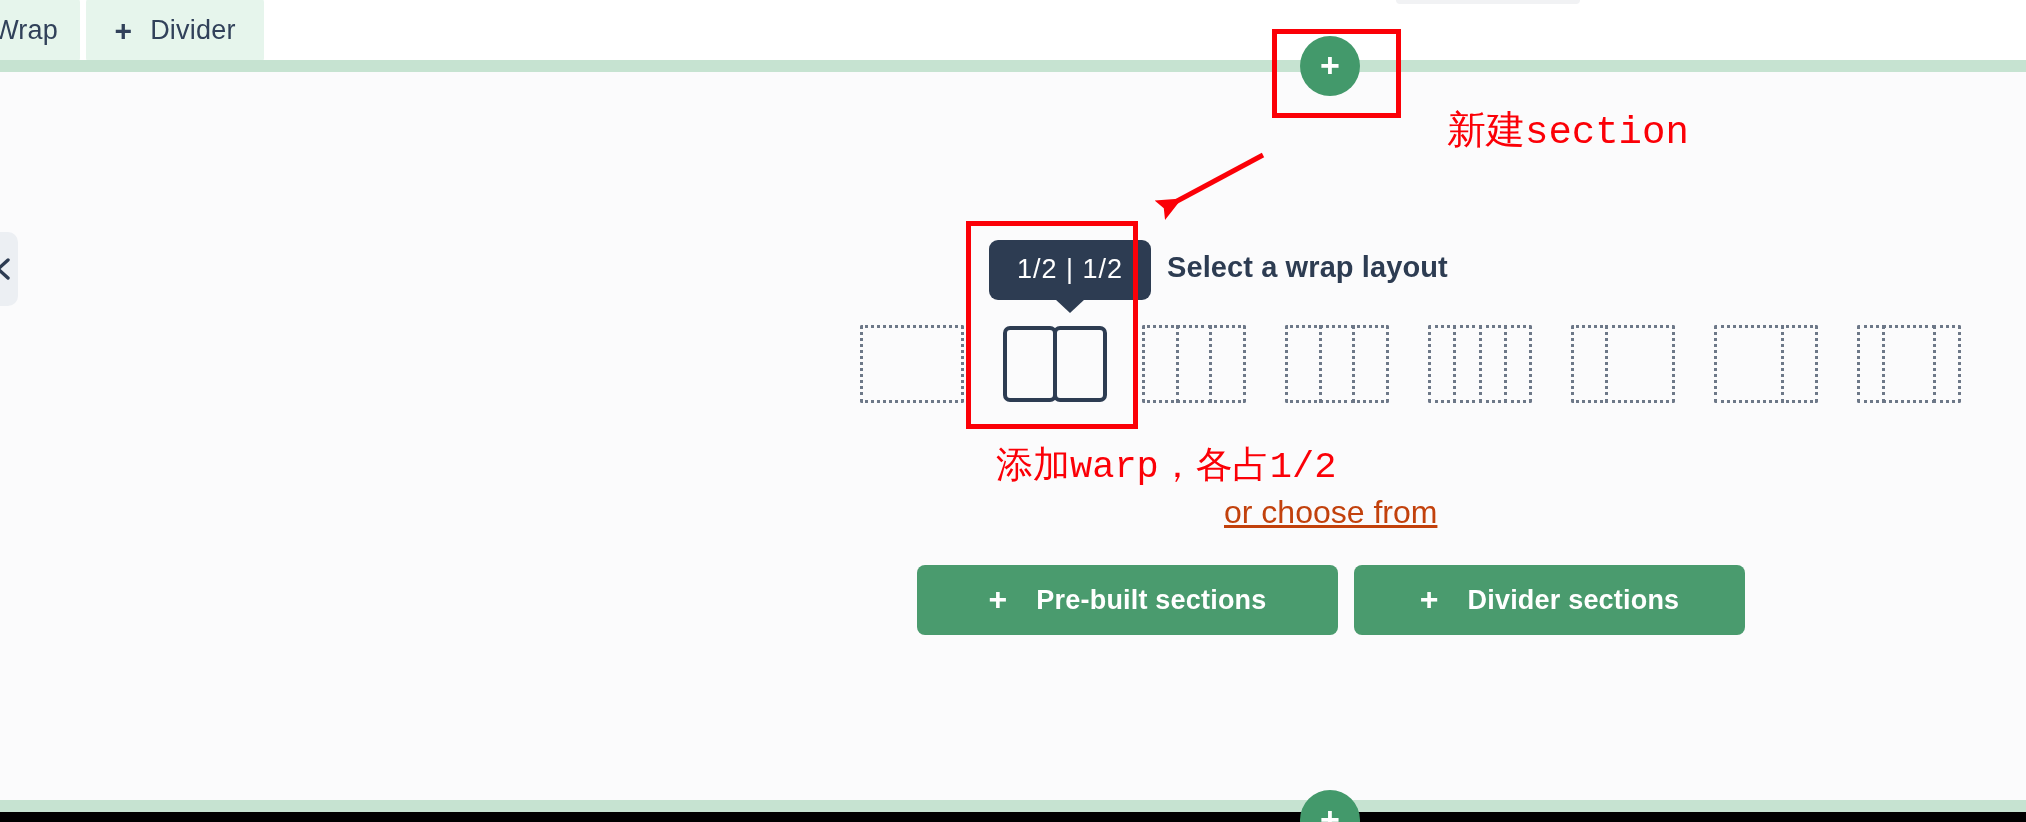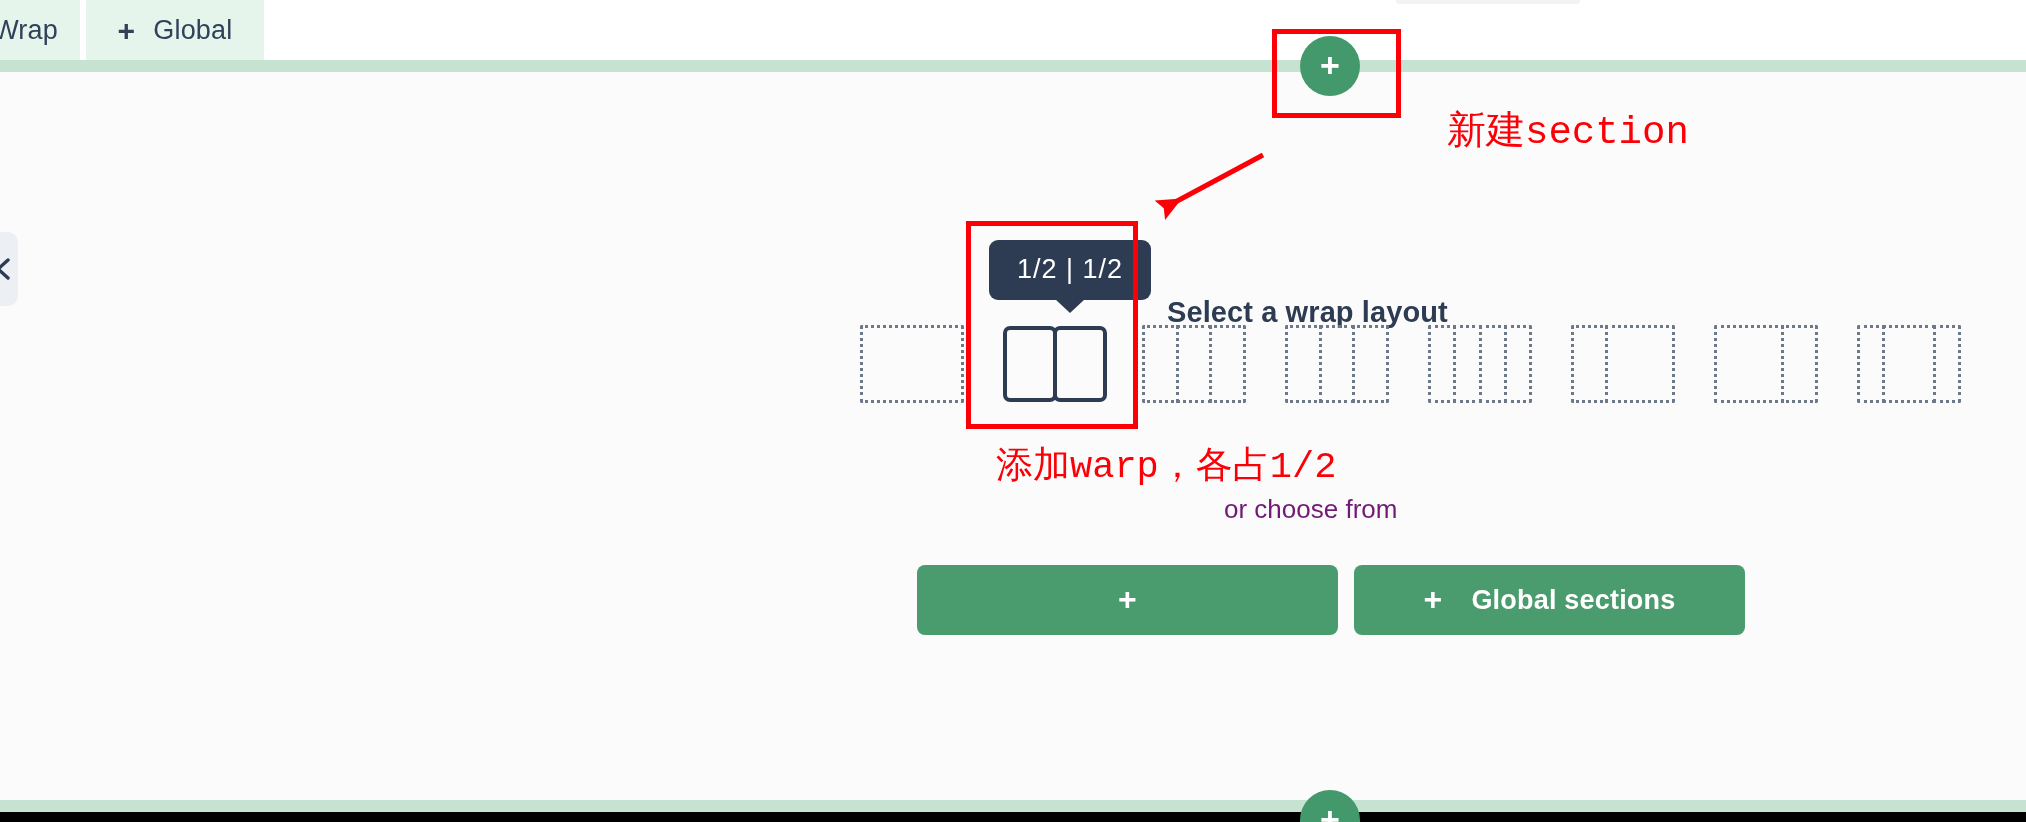--- a/index.html
+++ b/index.html
@@ -150,21 +150,20 @@
   }
   .wrap-title {
     position: absolute;
     left: 1167px;
     top: 251px;
     font-size: 29px;
     font-weight: 700;
     color: #2d3c52;
     letter-spacing: .1px;
     white-space: nowrap;
-    margin-top: 45px;
   }
 
   .layout-row {
     position: absolute;
     left: 860px;
     top: 325px;
     display: flex;
     align-items: center;
     gap: 39px;
   }
@@ -220,23 +219,24 @@
     border-left: 15px solid transparent;
     border-right: 15px solid transparent;
     border-top: 14px solid #2d3c52;
   }
 
   
   .choose-from {
     position: absolute;
     left: 1224px;
     top: 494px;
-    font-size: 26px;
-    color: #701a75;
+    font-size: 32px;
+    color: #c2410c;
     white-space: nowrap;
+    text-decoration: underline;
   }
 
   
   .section-btn {
     position: absolute;
     top: 565px;
     height: 70px;
     background: #4a9b6e;
     border: none;
     border-radius: 8px;
@@ -310,21 +310,21 @@
 
   <div class="toolbar">
     <div class="top-chrome"></div>
 
     <button class="tool-btn" id="btn-wrap">
       <span>Wrap</span>
     </button>
 
     <button class="tool-btn" id="btn-divider">
       <span class="plus-sign">+</span>
-      <span>Global</span>
+      <span>Divider</span>
     </button>
   </div>
 
   <div class="section-bar" id="section-bar-top"></div>
   <div class="section-bar" id="section-bar-bottom"></div>
 
   <button class="fab" id="fab-add-section-top">
     <span class="fab-plus">+</span>
   </button>
 
@@ -392,25 +392,26 @@
 
     </div>
 
     <div class="tooltip">1/2 | 1/2</div>
 
     <div class="choose-from">or choose from</div>
   </div>
 
   <button class="section-btn" id="btn-prebuilt-sections">
     <span class="sb-plus">+</span>
+    <span>Pre-built sections</span>
   </button>
 
   <button class="section-btn" id="btn-global-sections">
     <span class="sb-plus">+</span>
-    <span>Global sections</span>
+    <span>Divider sections</span>
   </button>
 
   <div class="anno-box" id="anno-box-add-section"></div>
   <div class="anno-box" id="anno-box-wrap-half"></div>
 
   <div class="anno-text" id="anno-text-new-section">新建section</div>
 
   <div class="anno-text" id="anno-text-add-wrap">添加warp，各占1/2</div>
 
   <svg id="anno-arrow" viewBox="0 0 210 120">

